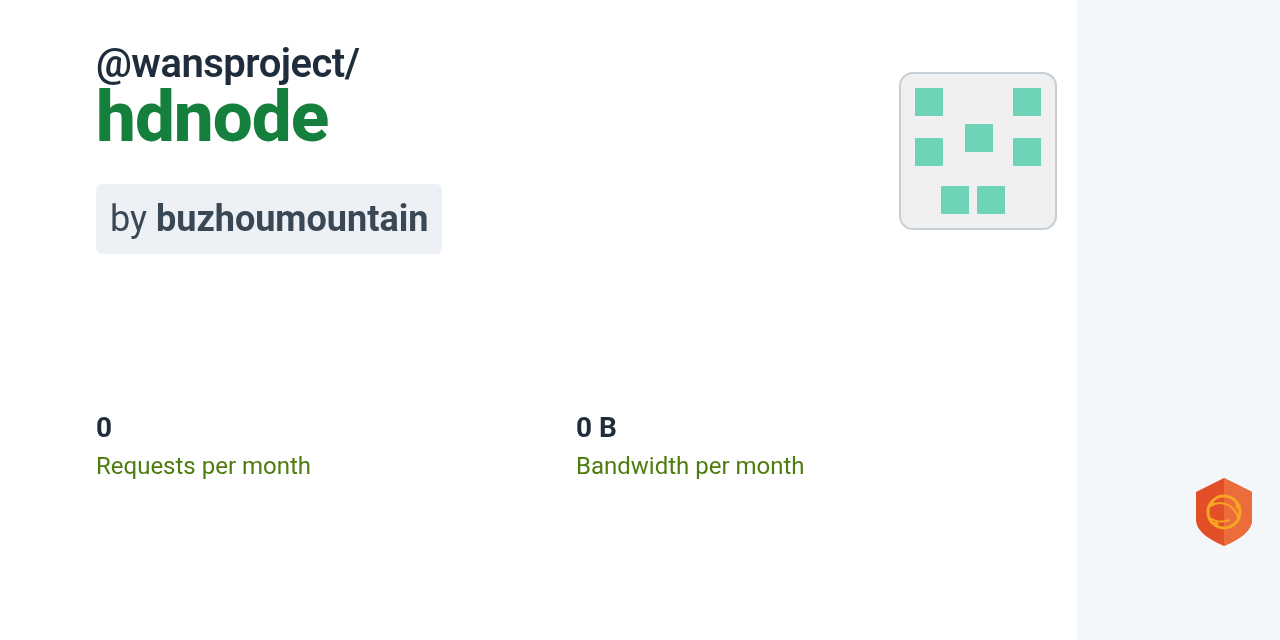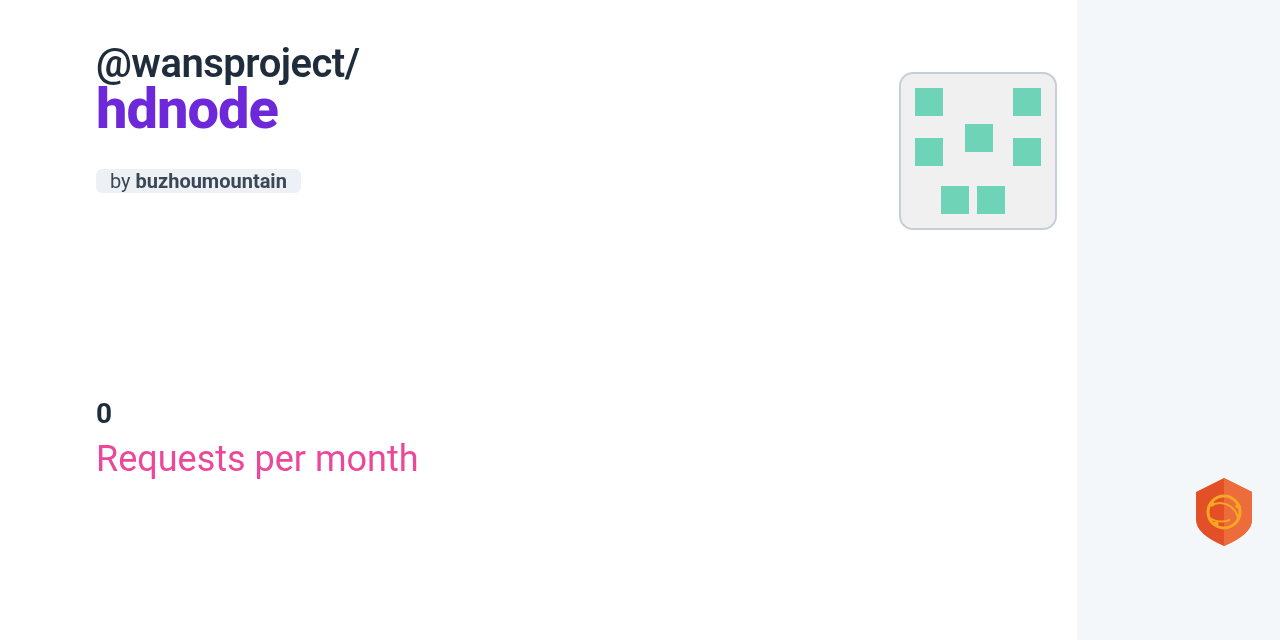--- a/index.html
+++ b/index.html
@@ -27,38 +27,38 @@
       background: #f4f7fa;
       position: relative;
     }
     .package-scope {
       font-size: 40px;
       font-weight: 600;
       color: #1f2c3c;
       letter-spacing: -0.5px;
     }
     .package-name {
-      font-size: 56px;
+      font-size: 71px;
       font-weight: 800;
-      color: #6d28d9;
+      color: #15803d;
       letter-spacing: -1px;
       line-height: 1;
       margin-top: -6px;
       margin-bottom: 32px;
     }
     .badges {
       display: flex;
       gap: 18px;
       margin-bottom: 32px;
     }
     .badge {
       background: #edf1f5;
-      padding: 0 14px;
+      padding: 14px 14px;
       border-radius: 6px;
-      font-size: 20px;
+      font-size: 36px;
       color: #3a4755;
     }
     .badge-prefix {
       font-weight: 400;
     }
     .badge-value {
       font-weight: 700;
     }
     .description {
       font-size: 28px;
@@ -75,23 +75,23 @@
     .stat-block {
       width: 480px;
     }
     .stat-value {
       font-size: 28px;
       font-weight: 700;
       color: #1f2c3c;
       margin-bottom: 8px;
     }
     .stat-label {
-      font-size: 36px;
+      font-size: 24px;
       font-weight: 400;
-      color: #ec4899;
+      color: #4d7c0f;
     }
     .package-avatar {
       position: absolute;
       top: 72px;
       right: 20px;
       width: 158px;
       height: 158px;
       background: #f0f0f0;
       border: 2px solid #c7cfd6;
       border-radius: 14px;
@@ -131,20 +131,24 @@
       <span class="badge-prefix">by </span><span class="badge-value">buzhoumountain</span>
     </div>
   </div>
 
 
   <div class="stats">
     <div class="stat-block">
       <div class="stat-value">0</div>
       <div class="stat-label">Requests per month</div>
     </div>
+    <div class="stat-block">
+      <div class="stat-value">0 B</div>
+      <div class="stat-label">Bandwidth per month</div>
+    </div>
   </div>
 
   <div class="package-avatar">
     <div class="avatar-grid">
       <div class="avatar-square" style="top:0;left:0;"></div>
       <div class="avatar-square" style="top:0;right:0;"></div>
       <div class="avatar-square" style="top:36px;left:50px;"></div>
       <div class="avatar-square" style="top:50px;left:0;"></div>
       <div class="avatar-square" style="top:50px;right:0;"></div>
       <div class="avatar-square" style="bottom:0;left:26px;"></div>

